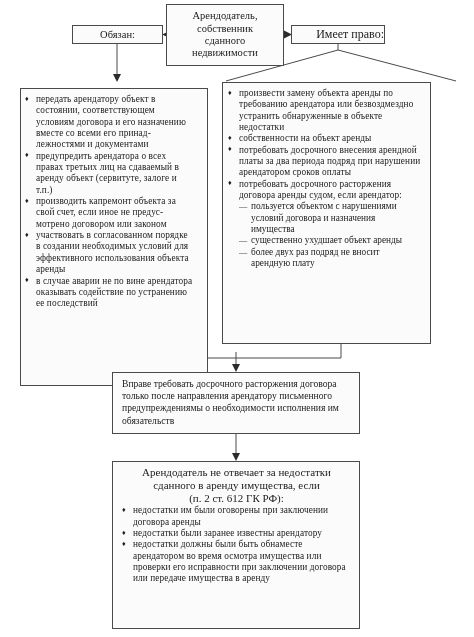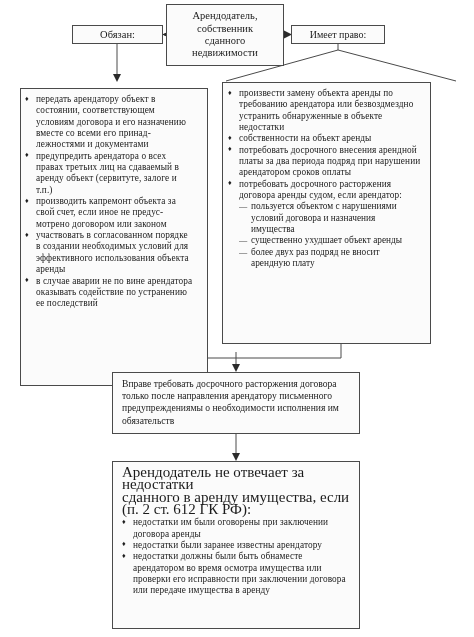--- a/index.html
+++ b/index.html
@@ -45,22 +45,22 @@
   }
   .node-left-head {
     left: 72px; top: 25px;
     width: 91px; height: 19px;
     display: flex; align-items: center; justify-content: center;
     font-size: 10.5px;
   }
   .node-right-head {
     left: 291px; top: 25px;
     width: 94px; height: 19px;
-    display: flex; align-items: center; justify-content: center;
-    font-size: 10px;
+    display: flex; align-items: center; justify-content: flex-end;
+    font-size: 12px;
   }
   .node-col-left {
     left: 20px; top: 88px;
     width: 188px; height: 298px;
     padding: 5px 14px 4px 4px;
   }
   .node-col-right {
     left: 222px; top: 82px;
     width: 209px; height: 262px;
     padding: 5px 6px 4px 5px;
@@ -106,23 +106,23 @@
     line-height: 11.35px;
     margin-left: 11px;
   }
   ul.subdash > li::before {
     content: "\2014";
     position: absolute;
     left: 0; top: 0;
     font-size: 8.2px;
   }
   .plain-line {
-    font-size: 15px;
+    font-size: 11px;
     line-height: 11.8px;
-    text-align: left;
+    text-align: center;
   }
   .last-intro { margin-bottom: 1px; }
   .mid-text {
     font-size: 9.6px;
     line-height: 12.2px;
     text-align: left;
   }
 </style>
 </head>
 <body>

